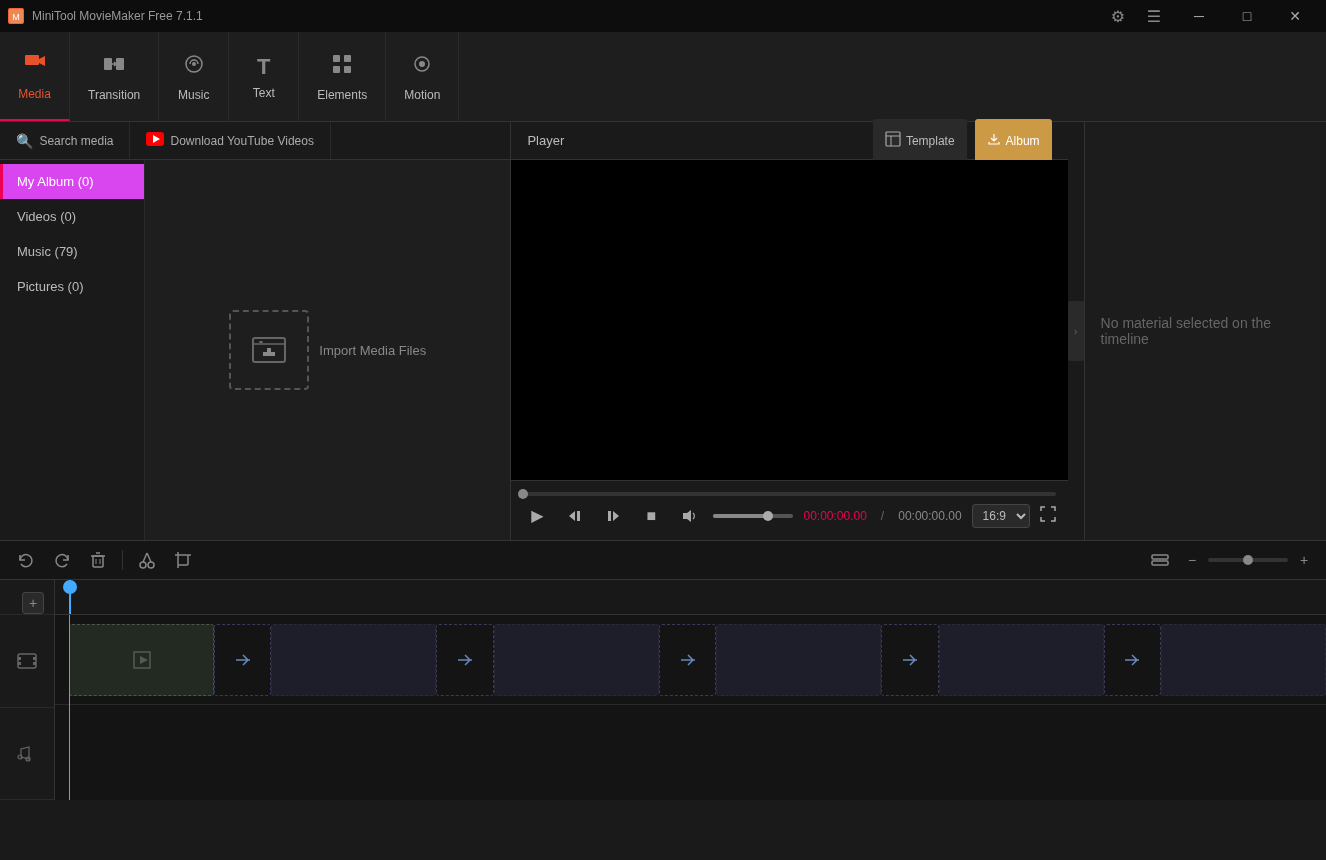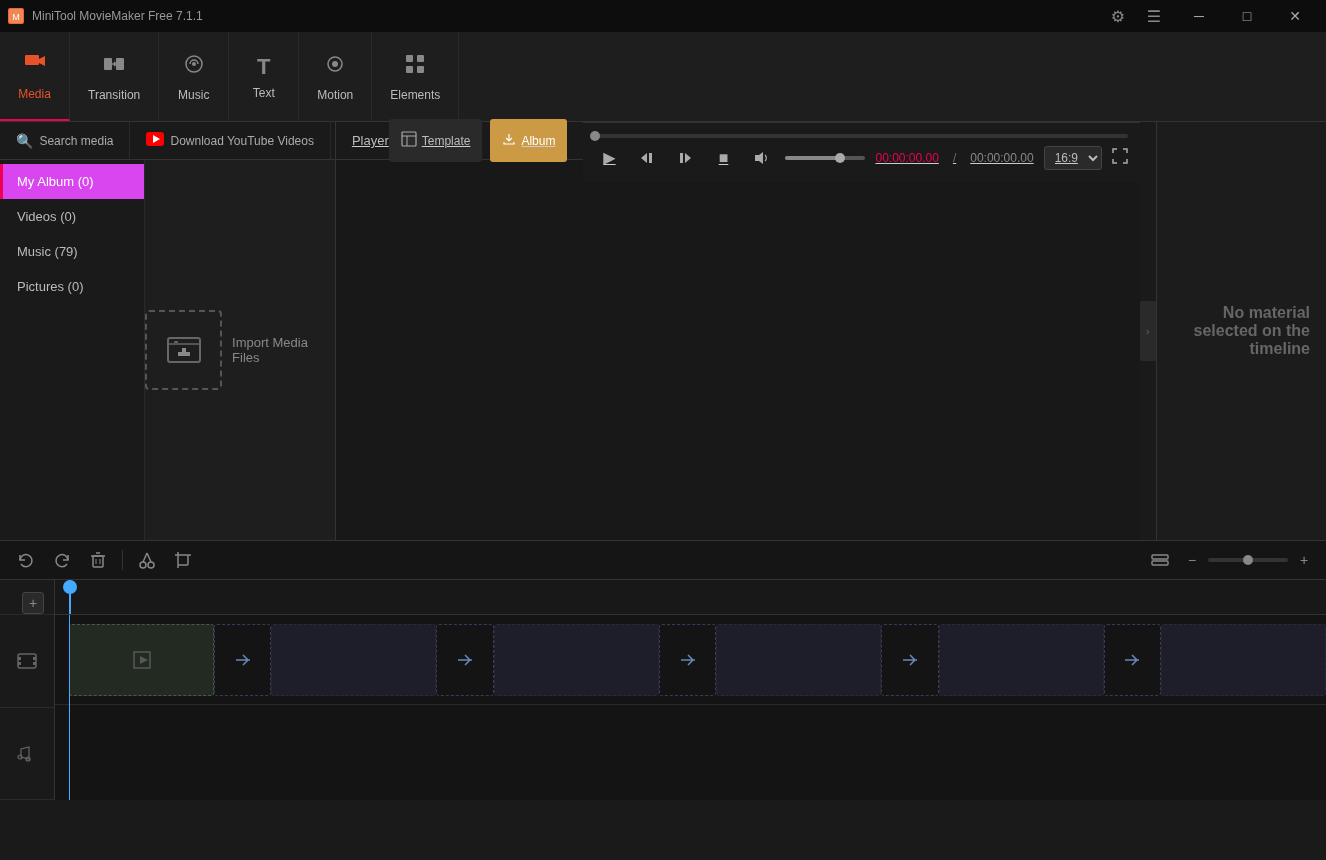--- a/index.html
+++ b/index.html
@@ -59,21 +59,21 @@
     #sidebar { width: 145px; background: #1a1a1a; border-right: 1px solid #2a2a2a; padding-top: 4px; }
     .sidebar-item { padding: 10px 14px; cursor: pointer; color: #bbb; font-size: 13px; border-left: 3px solid transparent; }
     .sidebar-item.active { border-left: 3px solid #e05; color: white; background: #d946ef; }
 
     #media-area { flex: 1; display: flex; align-items: center; justify-content: center; }
     .import-box { display: flex; flex-direction: row; align-items: center; gap: 10px; cursor: pointer; }
     .import-box-border { width: 80px; height: 80px; border: 2px dashed #555; border-radius: 4px; display: flex; align-items: center; justify-content: center; font-size: 28px; color: #666; }
     .import-label { color: #888; font-size: 13px; }
 
     
-    #player-area { flex: 1; background: #181818; display: flex; flex-direction: row; text-decoration: underline; }
+    #player-area { flex: 1; background: #181818; display: flex; flex-direction: column; }
     #player-header { height: 38px; background: #1a1a1a; display: flex; align-items: center; justify-content: space-between; padding: 0 16px; border-bottom: 1px solid #333; }
     .player-title { color: #bbb; font-size: 13px; }
     .player-header-btns { display: flex; gap: 8px; }
     .player-header-btn { display: flex; align-items: center; gap: 5px; padding: 12px 12px; background: #2a2a2a; border: none; color: #bbb; cursor: pointer; font-size: 12px; border-radius: 3px; }
 
     #video-player { flex: 1; background: #000; margin: 0; }
 
     #player-controls { height: 60px; background: #1a1a1a; border-top: 1px solid #333; display: flex; flex-direction: column; justify-content: center; padding: 6px 12px; gap: 6px; }
     #progress-bar { width: 100%; height: 4px; background: #333; border-radius: 2px; cursor: pointer; position: relative; }
     #progress-fill { width: 0%; height: 100%; background: #555; border-radius: 2px; }
@@ -83,21 +83,21 @@
     .time-display { color: #e05; font-size: 12px; }
     .time-total { color: #888; font-size: 12px; }
     .time-sep { color: #666; font-size: 12px; margin: 0 4px; }
     .volume-slider { width: 80px; height: 4px; background: #555; border-radius: 2px; cursor: pointer; position: relative; display: flex; align-items: center; }
     .volume-fill { width: 70%; height: 100%; background: #888; border-radius: 2px; }
     .aspect-select { background: #2a2a2a; border: 1px solid #444; color: #bbb; font-size: 12px; padding: 3px 6px; border-radius: 3px; cursor: pointer; margin-left: auto; }
     .fullscreen-btn { background: transparent; border: none; color: #aaa; cursor: pointer; font-size: 16px; }
 
     
     #right-panel { width: 250px; background: #1c1c1c; border-left: 1px solid #333; display: flex; align-items: center; justify-content: center; padding: 16px; }
-    .no-material { color: #666; font-size: 16px; text-align: right; font-weight: bold; }
+    .no-material { color: #666; font-size: 14px; text-align: left; }
     .collapse-btn { width: 16px; height: 60px; background: #2a2a2a; border: none; color: #666; cursor: pointer; display: flex; align-items: center; justify-content: center; font-size: 10px; border-radius: 2px; align-self: center; }
 
     
     #bottom-toolbar { height: 40px; background: #151515; border-top: 1px solid #333; border-bottom: 1px solid #333; display: flex; align-items: center; padding: 0 10px; gap: 4px; }
     .bt-btn { background: transparent; border: none; color: #888; cursor: pointer; width: 32px; height: 32px; display: flex; align-items: center; justify-content: center; font-size: 16px; border-radius: 3px; }
     .bt-sep { width: 1px; height: 20px; background: #333; margin: 0 4px; }
     .bt-right { margin-left: auto; display: flex; align-items: center; gap: 4px; }
     .zoom-btn { background: transparent; border: none; color: #888; cursor: pointer; width: 24px; height: 24px; display: flex; align-items: center; justify-content: center; font-size: 14px; }
     .zoom-track { width: 80px; height: 4px; background: #333; border-radius: 2px; position: relative; display: flex; align-items: center; }
     .zoom-thumb { width: 10px; height: 10px; background: #888; border-radius: 50%; position: absolute; left: 50%; transform: translateX(-50%); }
@@ -176,36 +176,36 @@
     </span>
     <span class="ti-label">Music</span>
   </div>
   <div class="toolbar-item">
     <span class="ti-icon" style="font-size:22px;color:#888;font-weight:bold;">T</span>
     <span class="ti-label">Text</span>
   </div>
   <div class="toolbar-item">
     <span class="ti-icon">
       <svg width="24" height="24" viewBox="0 0 24 24" fill="none">
-        <circle cx="12" cy="12" r="7" stroke="#888" stroke-width="1.5" fill="none"></circle>
-        <circle cx="12" cy="12" r="3" fill="#888"></circle>
-      </svg>
-    </span>
-    <span class="ti-label">Motion</span>
-  </div>
-  <div class="toolbar-item">
-    <span class="ti-icon">
-      <svg width="24" height="24" viewBox="0 0 24 24" fill="none">
         <rect x="3" y="3" width="7" height="7" rx="1" fill="#888"></rect>
         <rect x="14" y="3" width="7" height="7" rx="1" fill="#888"></rect>
         <rect x="3" y="14" width="7" height="7" rx="1" fill="#888"></rect>
         <rect x="14" y="14" width="7" height="7" rx="1" fill="#888"></rect>
       </svg>
     </span>
     <span class="ti-label">Elements</span>
+  </div>
+  <div class="toolbar-item">
+    <span class="ti-icon">
+      <svg width="24" height="24" viewBox="0 0 24 24" fill="none">
+        <circle cx="12" cy="12" r="7" stroke="#888" stroke-width="1.5" fill="none"></circle>
+        <circle cx="12" cy="12" r="3" fill="#888"></circle>
+      </svg>
+    </span>
+    <span class="ti-label">Motion</span>
   </div>
 </div>
 
 <div style="display:flex; height: 418px;">
 
   <div id="left-panel">
 
     <div id="left-subbar">
       <div class="left-subbar-btn">
         <span class="sb-icon">🔍</span>

